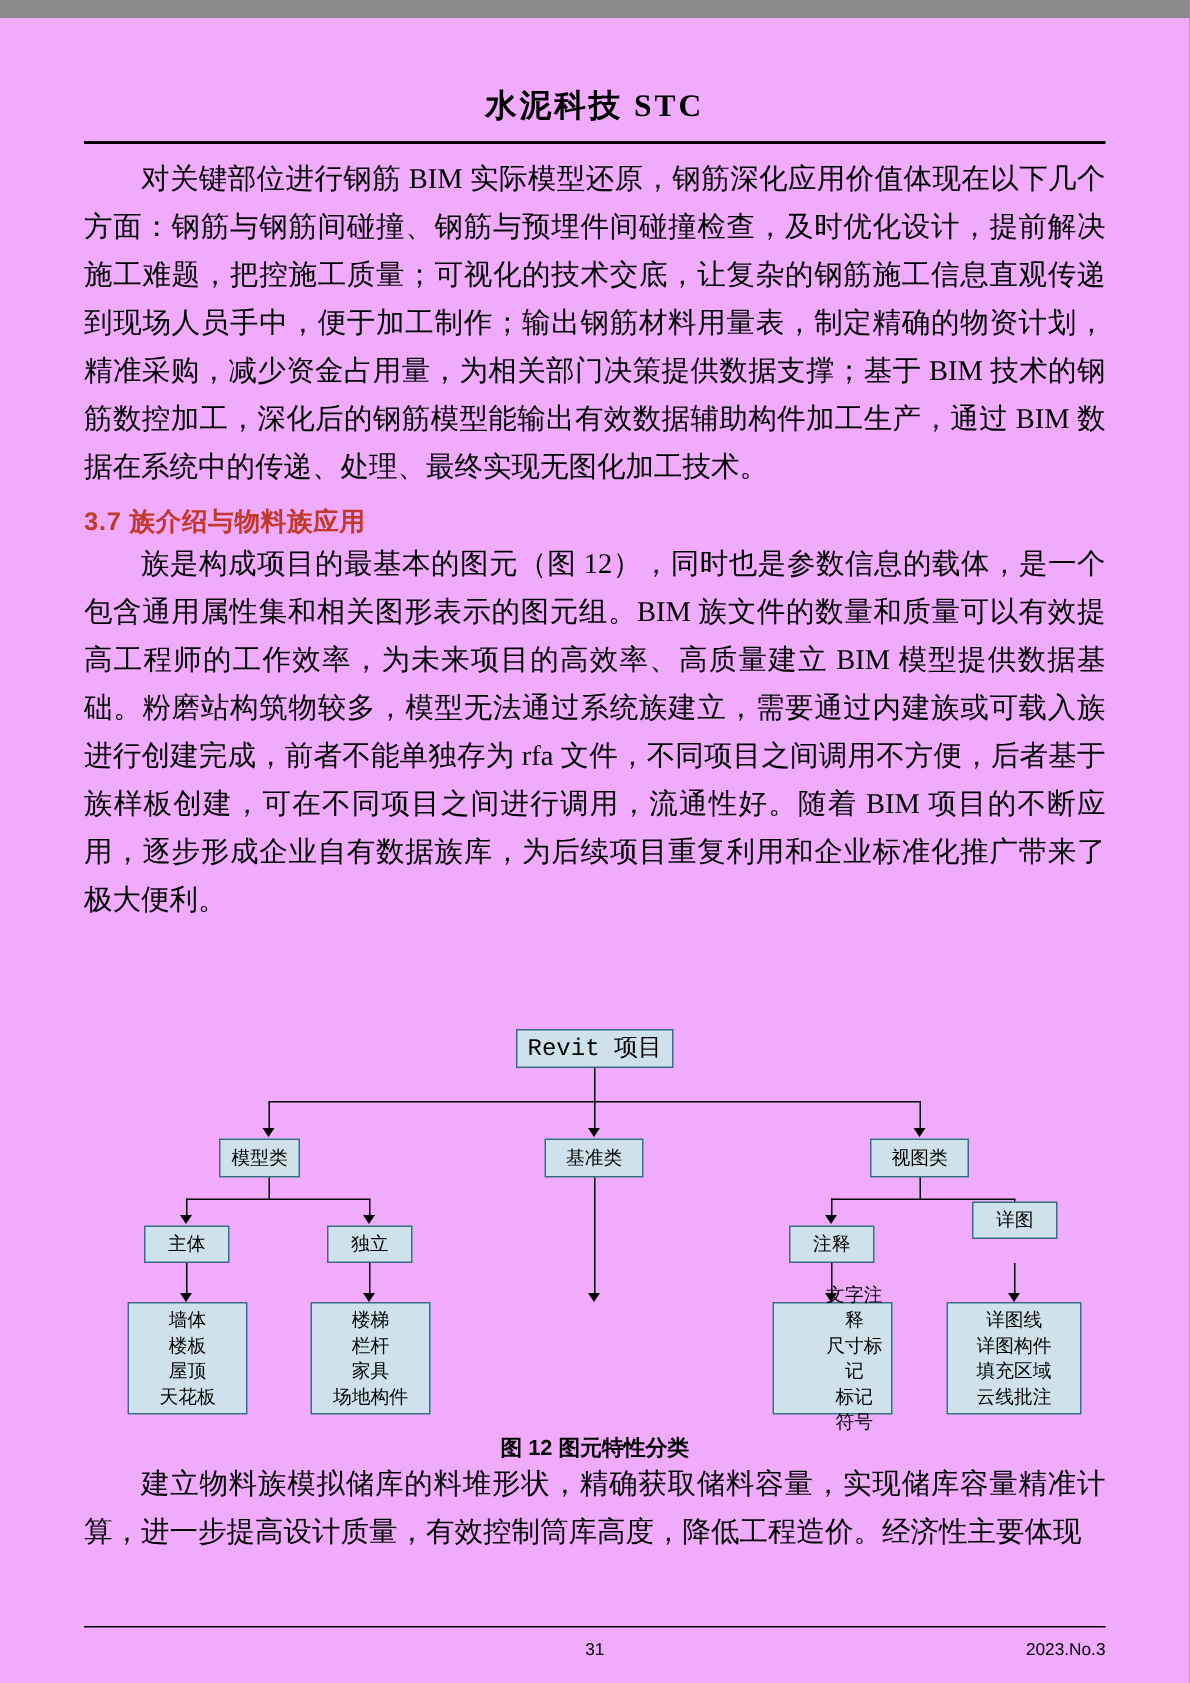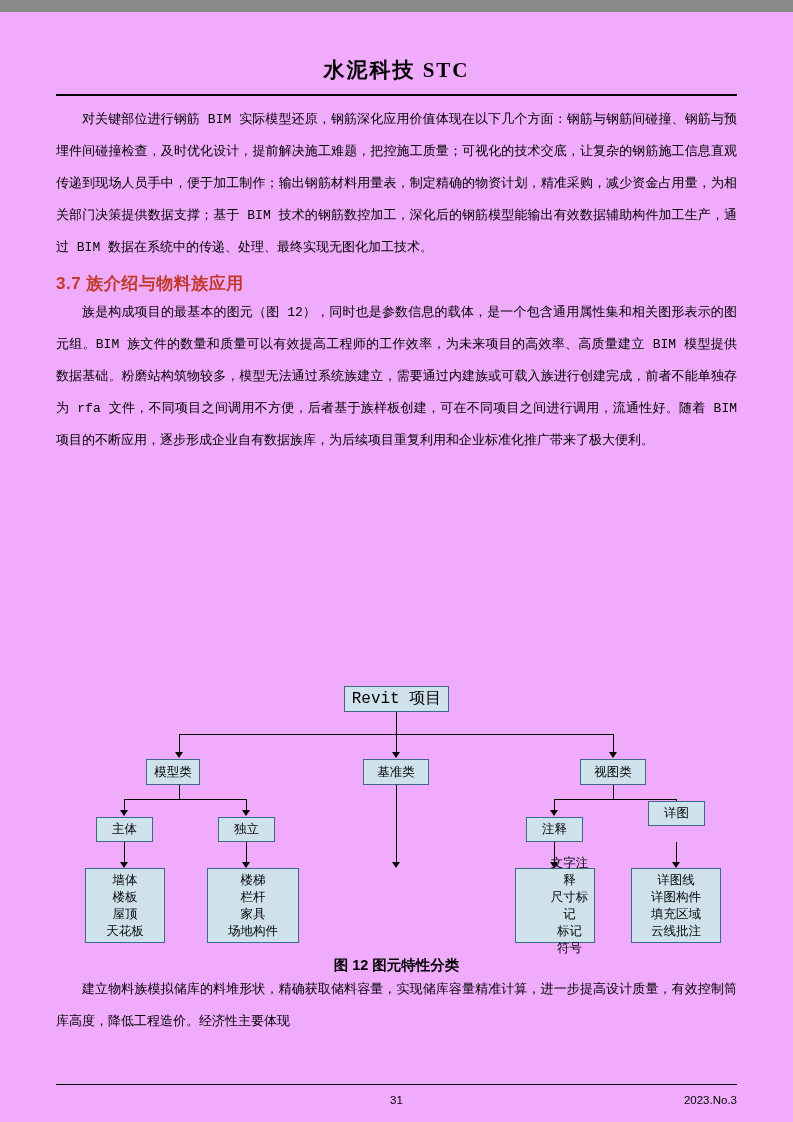--- a/index.html
+++ b/index.html
@@ -44,26 +44,26 @@
 
   
   .content {
     position: absolute;
     top: 92px;
     left: 56px;
     width: 681px;
   }
   p.body {
     margin: 0 0 0 0;
-    font-size: 13px;
+    font-size: 19px;
     line-height: 32px;
     text-align: justify;
     text-justify: inter-ideograph;
     text-indent: 2em;
-    font-family: Liberation Mono, monospace;
+    font-family: Liberation Serif, serif;
   }
   .sec-heading {
     margin: 8px 0 2px 0;
     font-size: 17px;
     font-weight: bold;
     color: #c0392b;
     font-family: "Liberation Sans", "DejaVu Sans", sans-serif;
     letter-spacing: 0.5px;
   }
 
@@ -221,21 +221,21 @@
 
     <div class="line v" style="left:498px; top:170px; height:24px;"></div>
     <div class="arrow" style="left:494px; top:190px;"></div>
     <div class="line v" style="left:620px; top:170px; height:24px;"></div>
     <div class="arrow" style="left:616px; top:190px;"></div>
 
     <div class="node" style="left:29px; top:196px; width:80px; height:75px;">墙体
 楼板
 屋顶
 天花板</div>
-    <div class="node" style="left:151px; top:196px; width:92px; height:75px;">楼梯
+    <div class="node" style="left:151px; top:196px; width:80px; height:75px;">楼梯
 栏杆
 家具
 场地构件</div>
     <div class="node" style="left:459px; top:196px; width:80px; height:75px;padding-left:32px;">文字注释
 尺寸标记
 标记
 符号</div>
     <div class="node" style="left:575px; top:196px; width:90px; height:75px;">详图线
 详图构件
 填充区域

